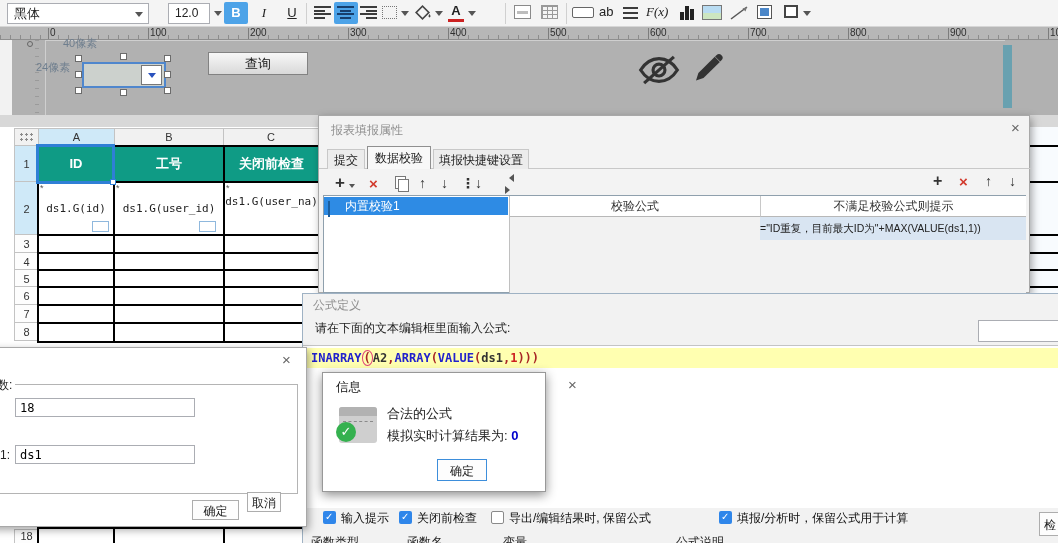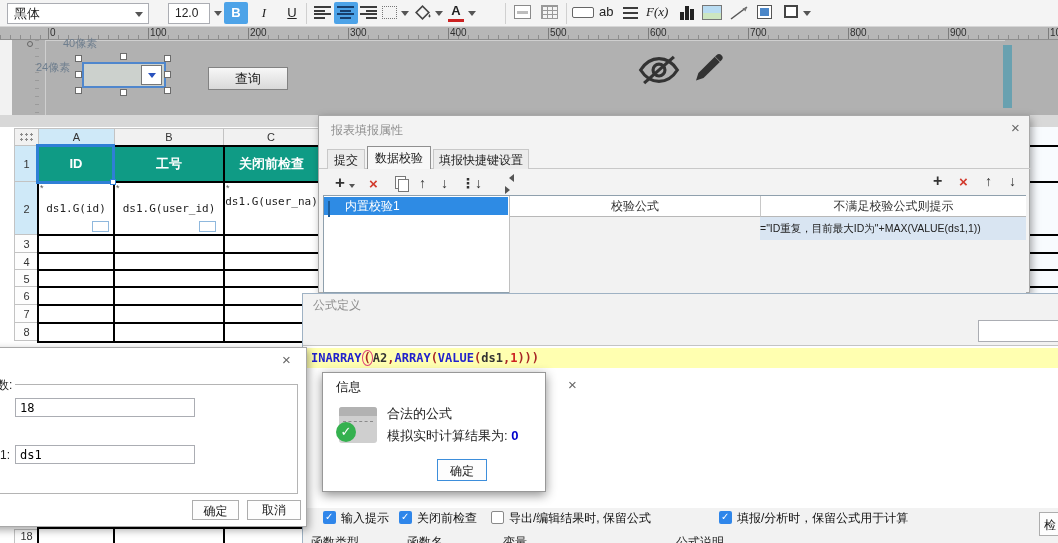--- a/index.html
+++ b/index.html
@@ -205,21 +205,21 @@
     </div>
     <div class="abs handle" style="left:63px;top:15px;"></div>
     <div class="abs handle" style="left:108px;top:13px;"></div>
     <div class="abs handle" style="left:152px;top:15px;"></div>
     <div class="abs handle" style="left:63px;top:31px;"></div>
     <div class="abs handle" style="left:152px;top:31px;"></div>
     <div class="abs handle" style="left:63px;top:47px;"></div>
     <div class="abs handle" style="left:108px;top:49px;"></div>
     <div class="abs handle" style="left:152px;top:47px;"></div>
 
-    <div class="abs qbtn" style="left:196px;top:27px;width:80px;height:23px;">查询</div>
+    <div class="abs qbtn" style="left:196px;top:12px;width:100px;height:23px;">查询</div>
 
     <div class="abs" style="left:626px;top:14px;">
       <svg width="42" height="32" viewBox="0 0 24 18">
         <path d="M1.5 9 C5 3.5 9 2.5 12 2.5 C15 2.5 19 3.5 22.5 9 C19 14.5 15 15.5 12 15.5 C9 15.5 5 14.5 1.5 9 Z" fill="none" stroke="#333" stroke-width="1.8"></path>
         <circle cx="12" cy="9" r="3.4" fill="none" stroke="#333" stroke-width="1.8"></circle>
         <line x1="3.5" y1="16.5" x2="20.5" y2="1.5" stroke="#333" stroke-width="1.8"></line>
       </svg>
     </div>
     <div class="abs" style="left:678px;top:9px;">
       <svg width="36" height="36" viewBox="0 0 24 24">
@@ -327,20 +327,21 @@
       <div class="abs" style="left:186px;top:0;width:516px;height:98px;background:#f2f2f2;">
         <div class="abs thead" style="left:0;top:0;width:250px;height:21px;">校验公式</div>
         <div class="abs thead" style="left:250px;top:0;width:266px;height:21px;border-left:1px solid #c8c8c8;">不满足校验公式则提示</div>
         <div class="abs" style="left:250px;top:21px;width:266px;height:23px;background:#d9e5f2;font-size:10.5px;line-height:23px;white-space:nowrap;overflow:hidden;">="ID重复，目前最大ID为"+MAX(VALUE(ds1,1))</div>
       </div>
     </div>
   </div>
 
   <div class="abs fwin">
     <div class="abs dlgtitle" style="left:10px;top:3px;">公式定义</div>
+    <div class="abs" style="left:12px;top:26px;font-size:12px;color:#222;">请在下面的文本编辑框里面输入公式:</div>
     <input class="abs fld" style="left: 675px; top: 26px; width: 81px; height: 22px;">
     <div class="abs" style="left:0;top:51px;width:756px;height:163px;background:#fff;border-top:1px solid #c4c4c4;">
       <div class="abs yellow mono" style="left:0;top:2px;width:756px;height:20px;line-height:20px;font-size:12px;padding-left:8px;">
         <span class="tok fn">INARRAY</span><span class="tok punct match">(</span><span class="tok id">A2</span><span class="tok punct">,</span><span class="tok fn">ARRAY</span><span class="tok punct">(</span><span class="tok fn">VALUE</span><span class="tok punct">(</span><span class="tok id">ds1</span><span class="tok punct">,</span><span class="tok num">1</span><span class="tok punct">)))</span>
       </div>
     </div>
 
     <div class="abs" style="left:20px;top:216px;">
       <span class="cb on"></span><span class="cblab">输入提示</span>
     </div>
@@ -362,21 +363,21 @@
   </div>
 
   <div class="abs dlg" style="left:-45px;top:347px;width:352px;height:180px;background:#fff;z-index:30;">
     <div class="abs xbtn" style="left:326px;top:5px;">×</div>
     <div class="abs" style="left:-10px;top:36px;width:352px;height:110px;border:1px solid #b4b4b4;"></div>
     <div class="abs" style="left:38px;top:29px;background:#fff;padding:0 3px;font-size:12px;">数:</div>
     <input class="abs fld" style="left: 59px; top: 50px; width: 180px; height: 19px;" value="18">
     <div class="abs" style="left:44px;top:100px;font-size:12px;">1:</div>
     <input class="abs fld" style="left: 59px; top: 97px; width: 180px; height: 19px;" value="ds1">
     <div class="abs btn" style="left:236px;top:152px;width:47px;height:20px;line-height:20px;">确定</div>
-    <div class="abs btn" style="left:291px;top:152px;width:54px;height:20px;line-height:20px;font-family:Liberation Mono, monospace;">取消</div>
+    <div class="abs btn" style="left:291px;top:144px;width:34px;height:20px;line-height:20px;">取消</div>
   </div>
 
   <div class="abs" style="left:322px;top:372px;width:224px;height:120px;background:#fff;border:1px solid #989898;box-shadow:0 3px 10px rgba(0,0,0,.45);z-index:40;">
     <div class="abs" style="left:13px;top:6px;font-size:12.5px;color:#111;">信息</div>
     <div class="abs xbtn" style="left:245px;top:5px;">×</div>
     <div class="abs" style="left:16px;top:34px;width:38px;height:36px;background:#cfcfcf;border-radius:3px;">
       <div class="abs" style="left:0;top:0;width:38px;height:9px;background:#b2b2b2;border-radius:3px 3px 0 0;"></div>
       <div class="abs" style="left:4px;top:14px;width:30px;height:0;border-top:1px dashed #8a8a8a;"></div>
       <div class="abs greencirc" style="left:-3px;top:15px;">✓</div>
     </div>

